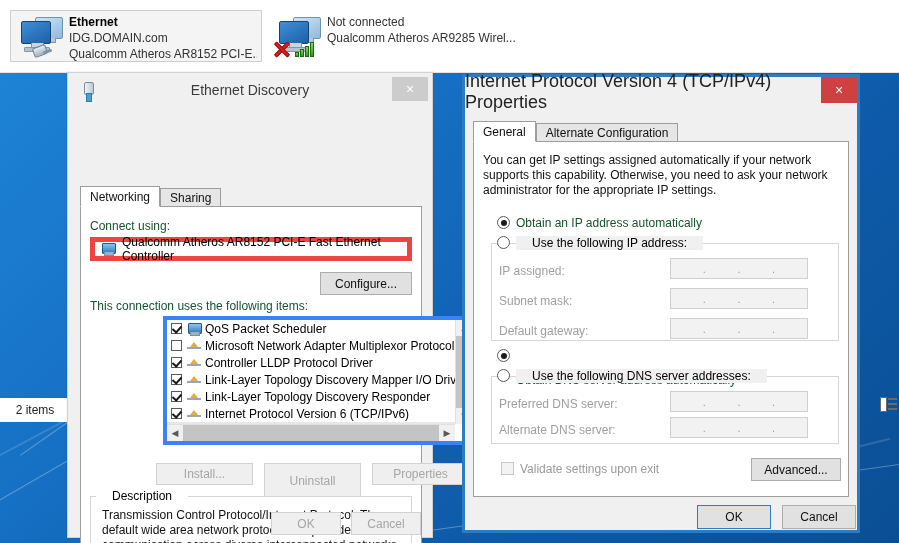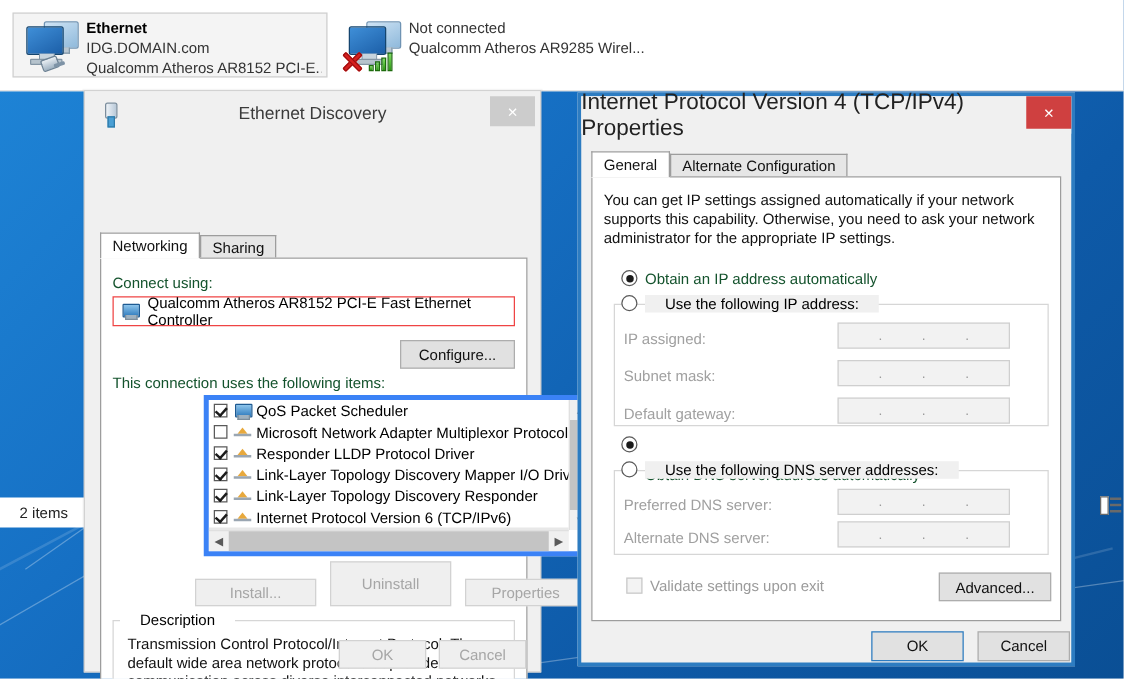--- a/index.html
+++ b/index.html
@@ -198,21 +198,21 @@
   </div>
 
   <div class="tabstrip" style="left:12px;top:113px;">
     <div class="tab active">Networking</div>
     <div class="tab">Sharing</div>
   </div>
   <div class="tabpanel" style="left:12px;top:133px;width:342px;height:355px;"></div>
 
   <div class="lbl" style="left:22px;top:146px;">Connect using:</div>
 
-  <div style="position:absolute;left:22px;top:164px;width:322px;height:24px;border:1px solid #ef4444;background:#ffffff;box-sizing:border-box;display:flex;align-items:center;padding-left:6px;">
+  <div style="position:absolute;left:22px;top:164px;width:322px;height:24px;border:5px solid #ef4444;background:#ffffff;box-sizing:border-box;display:flex;align-items:center;padding-left:6px;">
     <span class="ico-qos">
         <span class="scr"></span>
         <span class="base"></span>
       </span>
     <span style="font-size:12px;margin-left:3px;">Qualcomm Atheros AR8152 PCI-E Fast Ethernet Controller</span>
   </div>
 
   <div class="btn" style="left:252px;top:199px;width:92px;height:23px;">
     <span>Configure...</span>
   </div>
@@ -236,21 +236,21 @@
             <span class="bar"></span>
           </span>
         <span>Microsoft Network Adapter Multiplexor Protocol</span>
       </div>
       <div class="li">
         <span class="cb checked"></span>
         <span class="ico-proto">
             <span class="tri"></span>
             <span class="bar"></span>
           </span>
-        <span>Responder LLDP Protocol Driver</span>
+        <span>Controller LLDP Protocol Driver</span>
       </div>
       <div class="li">
         <span class="cb checked"></span>
         <span class="ico-proto">
             <span class="tri"></span>
             <span class="bar"></span>
           </span>
         <span>Link-Layer Topology Discovery Mapper I/O Driver</span>
       </div>
       <div class="li">
@@ -285,21 +285,21 @@
     <div class="hscroll" style="right:17px;">
       <div class="arrow left">◀</div>
       <div class="thumb" style="left:16px;right:16px;"></div>
       <div class="arrow right">▶</div>
     </div>
   </div>
 
   <div class="btn disabled" style="left:88px;top:390px;width:97px;height:22px;">
     <span>Install...</span>
   </div>
-  <div class="btn disabled" style="left:196px;top:376px;width:97px;height:36px;">
+  <div class="btn disabled" style="left:196px;top:390px;width:97px;height:36px;">
     <span>Uninstall</span>
   </div>
   <div class="btn disabled" style="left:304px;top:390px;width:97px;height:22px;">
     <span>Properties</span>
   </div>
 
   <div class="group" style="left:22px;top:423px;width:322px;height:62px;background:#ffffff;"></div>
   <div class="group-label" style="left:28px;top:416px;background:#ffffff;">Description</div>
   <div class="desc-text" style="left:34px;top:435px;width:300px;">Transmission Control Protocol/Internet Protocol. The default wide area network protocol that provides communication across diverse interconnected networks.</div>
 </div>

